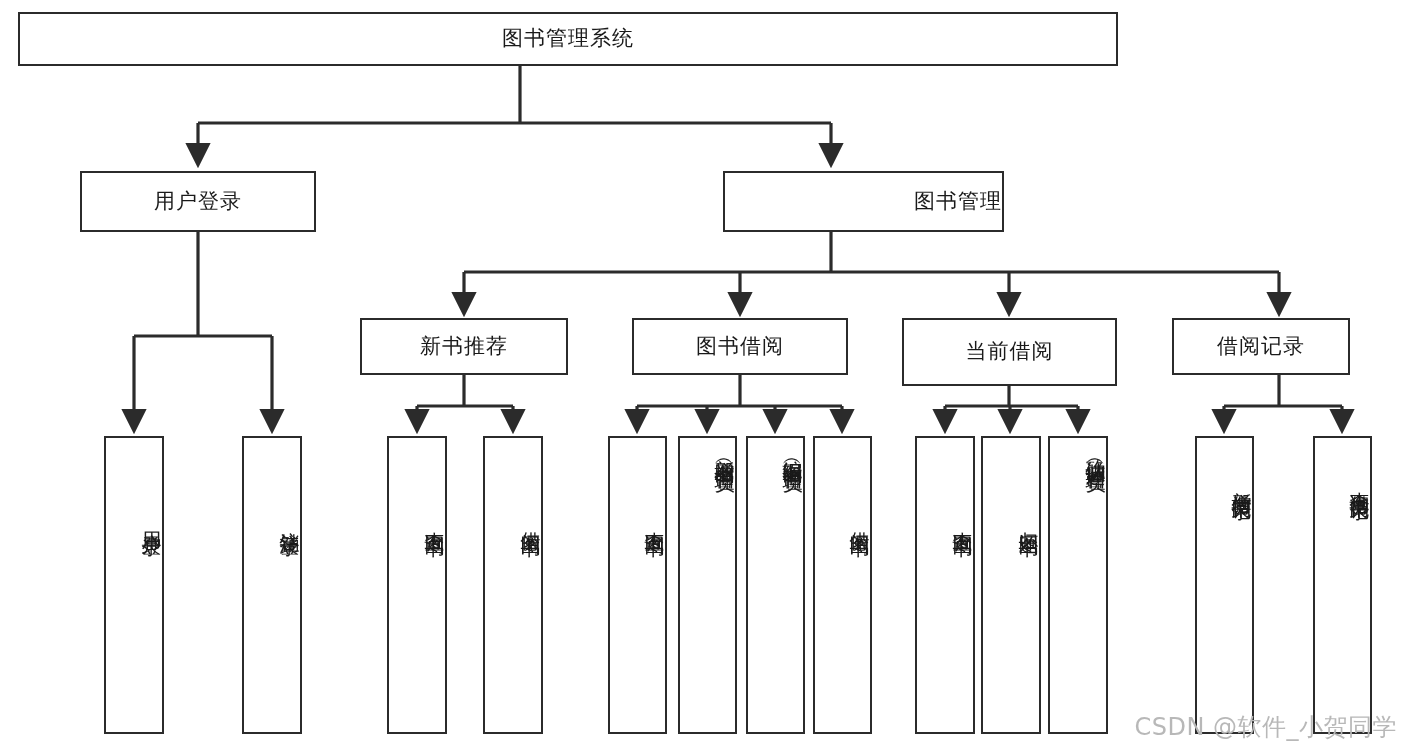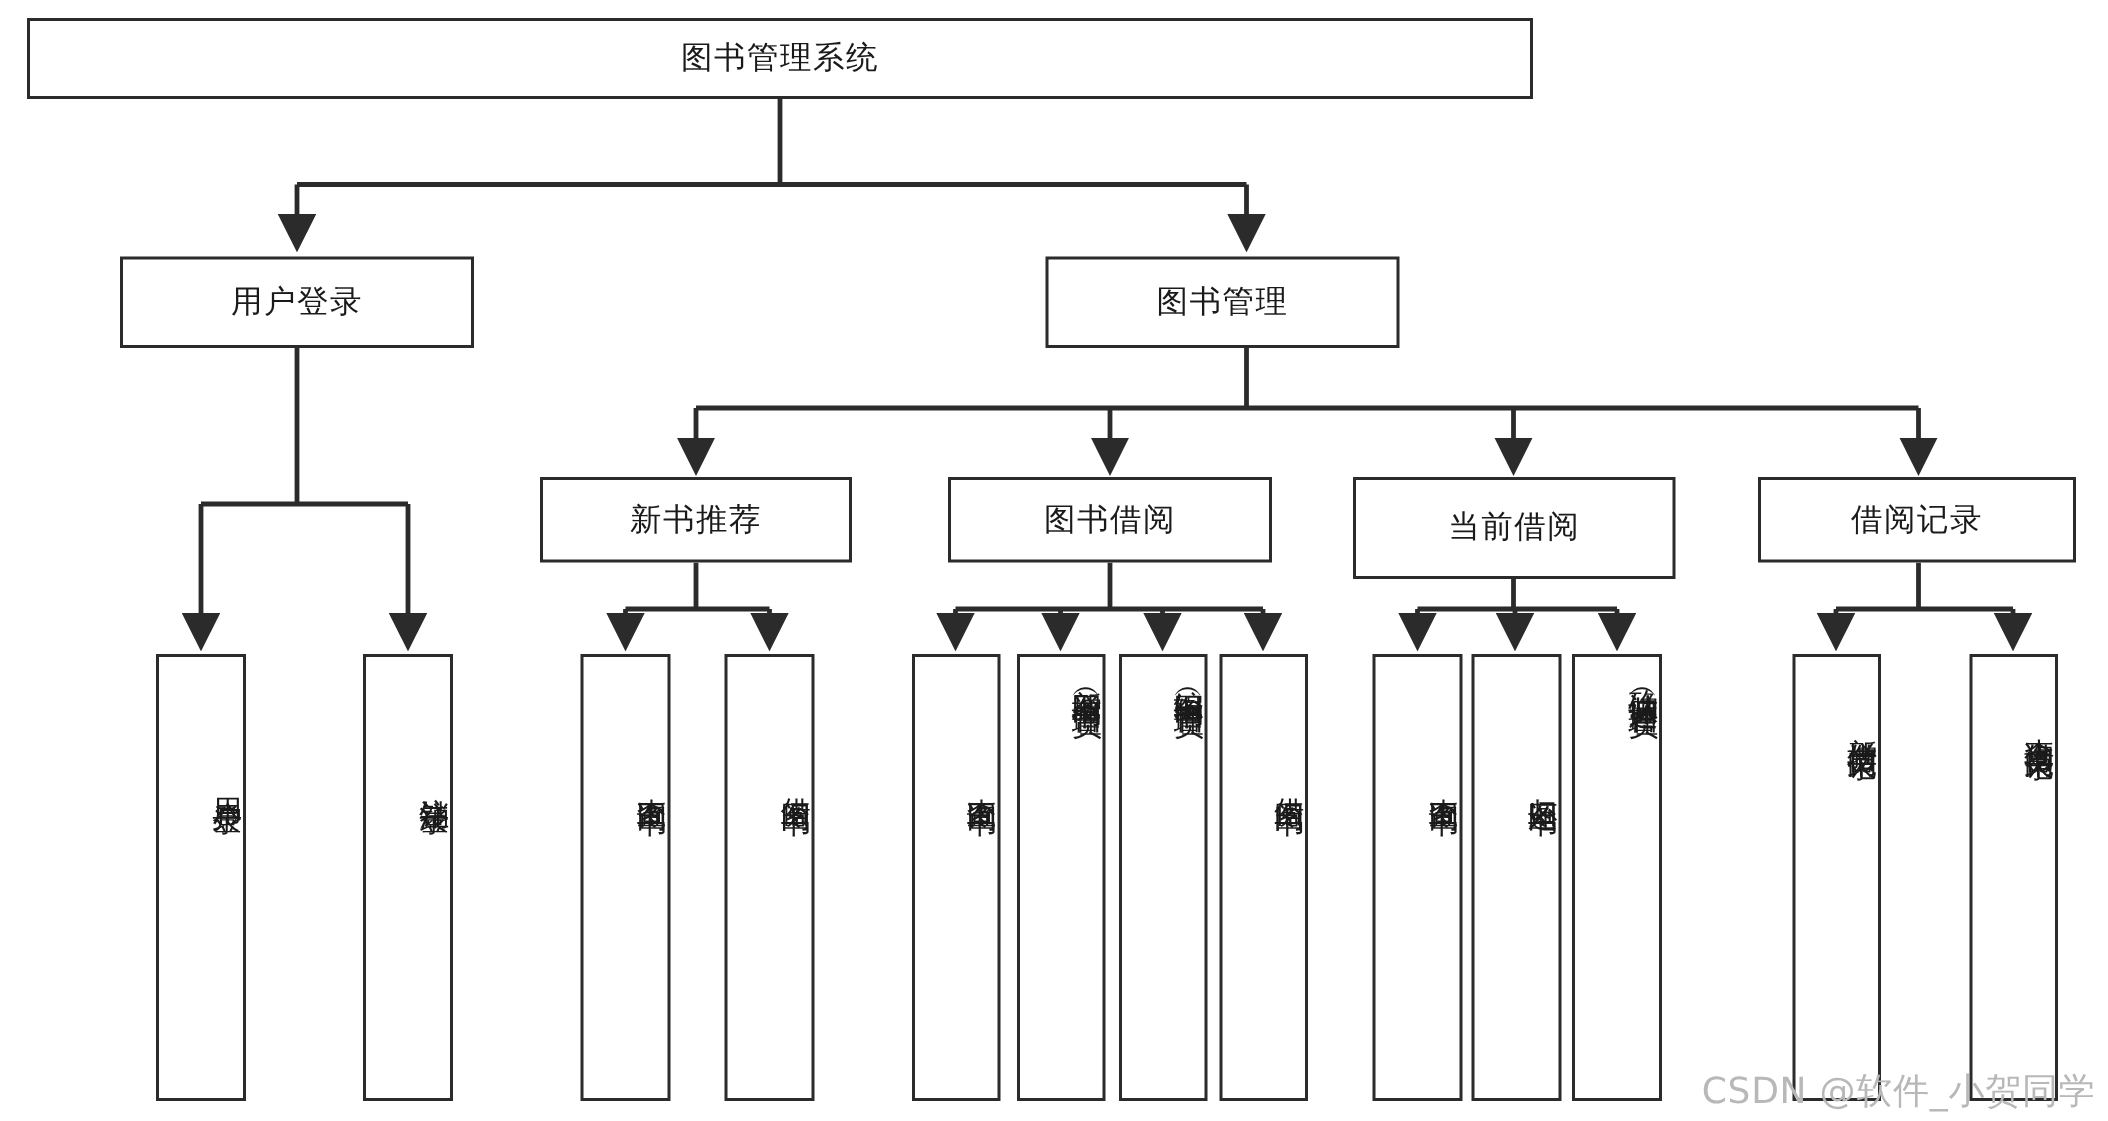--- a/index.html
+++ b/index.html
@@ -122,41 +122,41 @@
       <path d="M 1010 406 L 1010 430" marker-end="url(#arrow)"></path>
       <path d="M 1078 406 L 1078 430" marker-end="url(#arrow)"></path>
 
       <path d="M 1279 375 L 1279 406"></path>
       <path d="M 1224 406 L 1342 406"></path>
       <path d="M 1224 406 L 1224 430" marker-end="url(#arrow)"></path>
       <path d="M 1342 406 L 1342 430" marker-end="url(#arrow)"></path>
     </g>
   </svg>
 
-  <div class="node horiz" style="left:18px; top:12px; width:1004px; height:54px;">
+  <div class="node horiz" style="left:18px; top:12px; width:1100px; height:54px;">
     <span class="nlabel">图书管理系统</span>
   </div>
 
   <div class="node horiz" style="left:80px; top:171px; width:236px; height:61px;">
     <span class="nlabel">用户登录</span>
   </div>
-  <div class="node horiz" style="left:697px; top:171px; width:236px; height:61px;">
+  <div class="node horiz" style="left:723px; top:171px; width:281px; height:61px;justify-content:flex-end;">
     <span class="nlabel">图书管理</span>
   </div>
 
   <div class="node horiz" style="left:360px; top:318px; width:208px; height:57px;">
     <span class="nlabel">新书推荐</span>
   </div>
   <div class="node horiz" style="left:632px; top:318px; width:216px; height:57px;">
     <span class="nlabel">图书借阅</span>
   </div>
   <div class="node horiz" style="left:902px; top:318px; width:215px; height:68px;">
     <span class="nlabel">当前借阅</span>
   </div>
-  <div class="node horiz" style="left:1172px; top:318px; width:212px; height:57px;">
+  <div class="node horiz" style="left:1172px; top:318px; width:178px; height:57px;">
     <span class="nlabel">借阅记录</span>
   </div>
 
   <div class="node vert mid" style="left:104px; top:436px; width:60px; height:298px;">
     <span class="nlabel" style="margin-top:72px;">用户登录</span>
   </div>
   <div class="node vert mid" style="left:242px; top:436px; width:60px; height:298px;">
     <span class="nlabel" style="margin-top:72px;">注销登录</span>
   </div>
 

